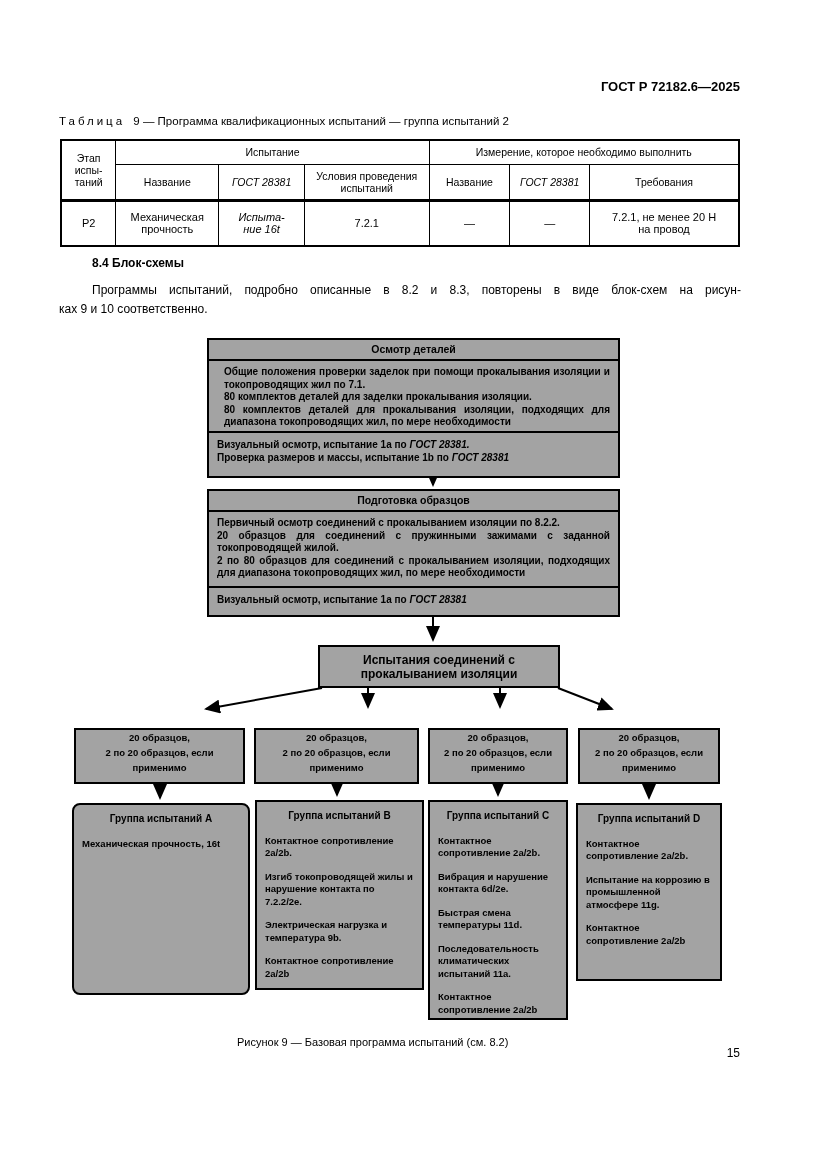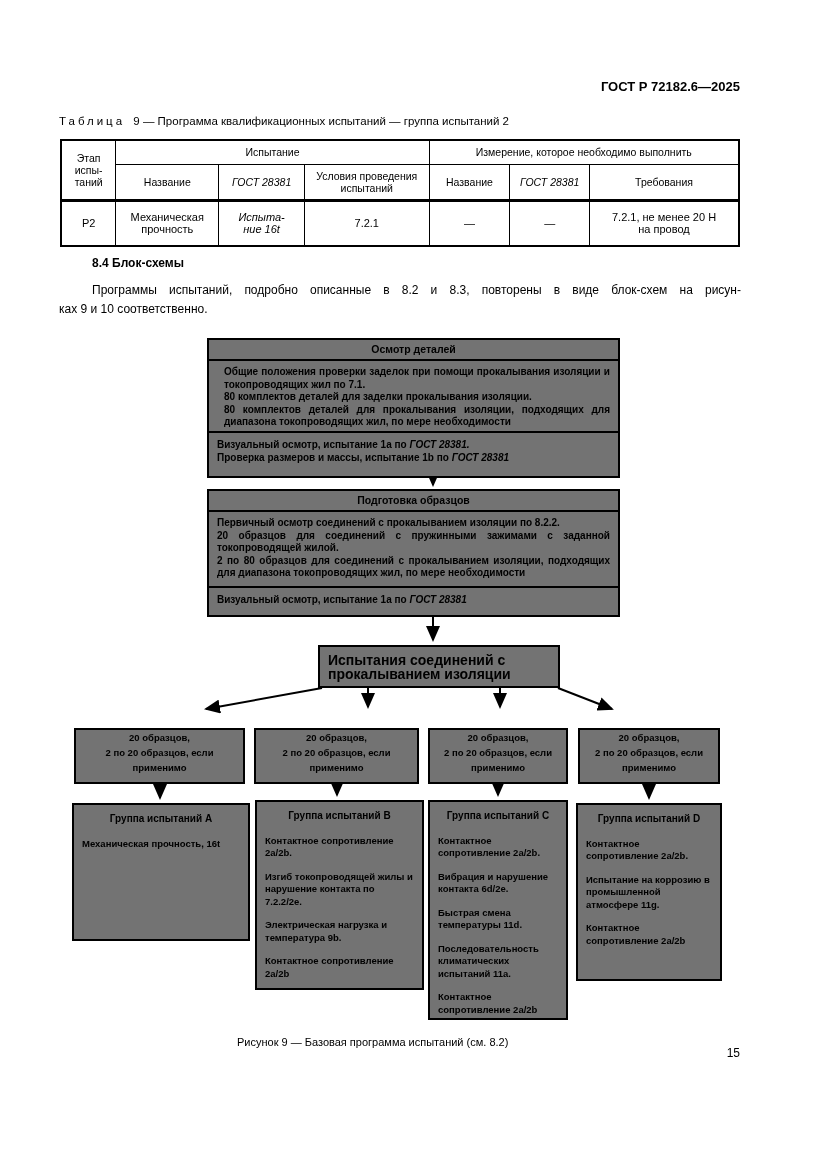--- a/index.html
+++ b/index.html
@@ -23,45 +23,45 @@
   tr.hrow1 { height:24px; } tr.hrow2 { height:36px; } tr.drow { height:46px; }
   .it { font-style:italic; }
 
   .section-heading { position:absolute; top:256px; left:92px; font-weight:bold; font-size:12px;text-align:right; }
   .para { position:absolute; top:281px; left:59px; width:682px; font-size:12px; line-height:19px; }
   .para .l1 { text-indent:33px; text-align:justify; text-align-last:justify; }
 
   .flowchart { position:absolute; top:330px; left:0; width:827px; height:712px; }
   .fc-svg { position:absolute; top:0; left:0; pointer-events:none; }
 
-  .fc-box { position:absolute; border:2px solid #000; background:#737373; font-weight:bold; }
+  .fc-box { position:absolute; border:2px solid #000; background:#a3a3a3; font-weight:bold; }
   .fc-title { text-align:center; font-size:10.5px; padding-top:3px; height:21px;
     border-bottom:2px solid #000; }
   .fc-body { padding:5px 8px 0 8px; font-size:10px; line-height:12.5px; text-align:justify; }
   .fc-body p { margin:0; }
   .fc-foot { border-top:2px solid #000; padding:5px 8px 0 8px; font-size:10px; line-height:13px; }
 
   #fbox1 { left:207px; top:8px;  width:413px; height:140px; }
   #fbox1 .fc-body { height:70px;margin-left:7px; }
   #fbox2 { left:207px; top:159px; width:413px; height:128px; }
   #fbox2 .fc-body { height:74px; }
   #fbox3 { left:318px; top:315px; width:242px; height:43px;
-    text-align:left; font-size:14px; line-height:14px; padding:6px 8px 0 8px; }
+    text-align:center; font-size:12px; line-height:14px; padding:6px 8px 0 8px; }
 
   .sample-box { top:398px; height:56px; text-align:center; font-size:9.5px;
     line-height:15px; white-space:pre-line; }
   #sbox1 { left:74px;  width:171px; }
   #sbox2 { left:254px; width:165px; }
   #sbox3 { left:428px; width:140px; }
   #sbox4 { left:578px; width:142px; }
 
   .group-box { padding:6px 8px; font-size:9.5px; line-height:12.5px; }
   .g-title { text-align:center; font-size:10px; margin:2px 0 12px 0; }
   .g-item { margin:0 0 11px 0; }
-  #gboxA { left:72px;  top:473px; width:178px; height:138px; }
+  #gboxA { left:72px;  top:473px; width:178px; height:192px;border-radius:8px; }
   #gboxB { left:255px; top:470px; width:169px; height:190px; }
   #gboxC { left:428px; top:470px; width:140px; height:220px; }
   #gboxD { left:576px; top:473px; width:146px; height:178px; }
 
   .figure-caption { position:absolute; top:1036px; left:237px; font-size:11px; }
   .page-number { position:absolute; top:1046px; right:87px; font-size:12px; }
 </style>
 </head>
 <body>
 

